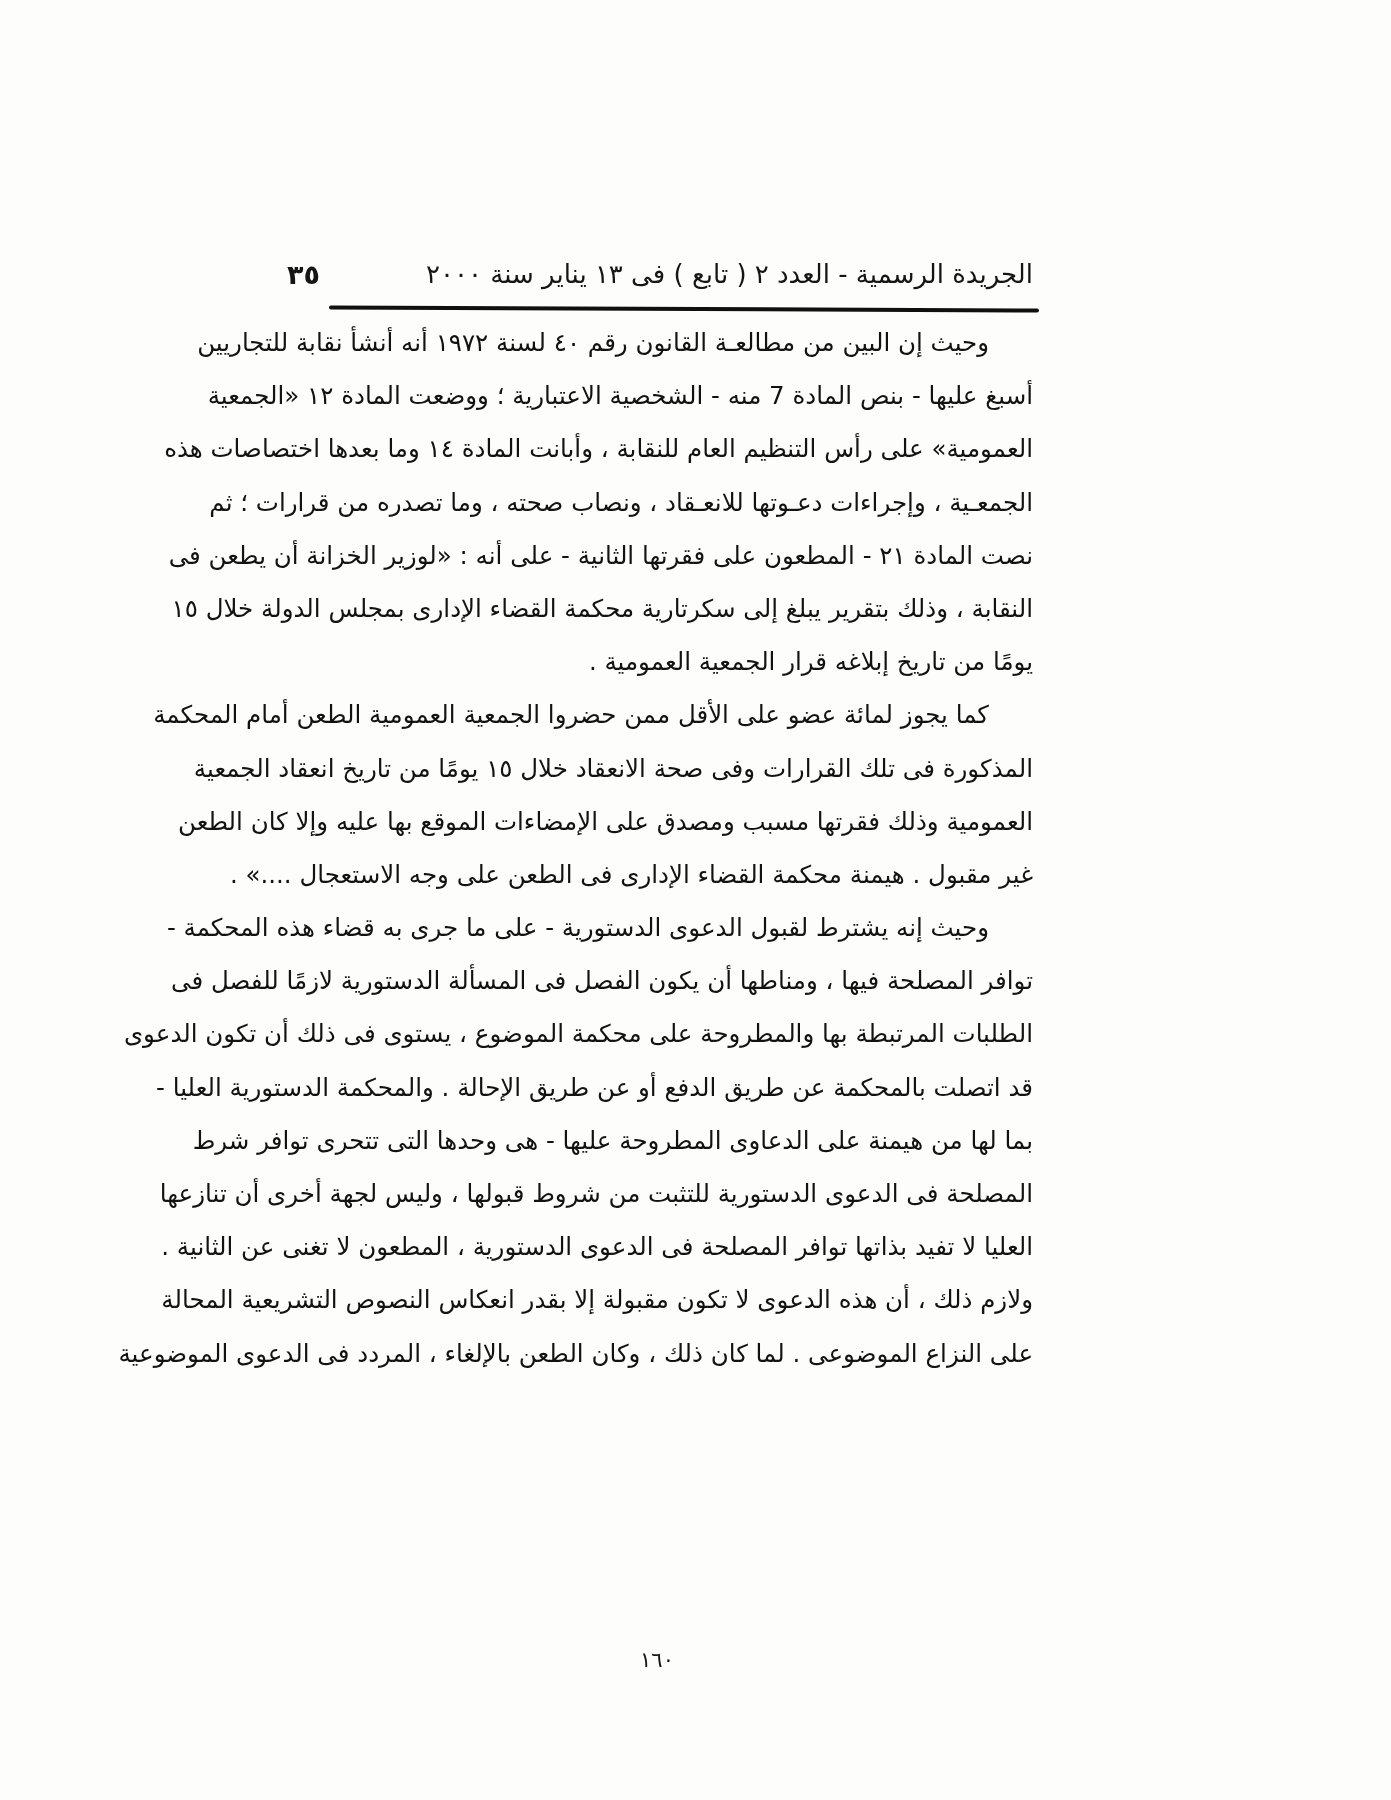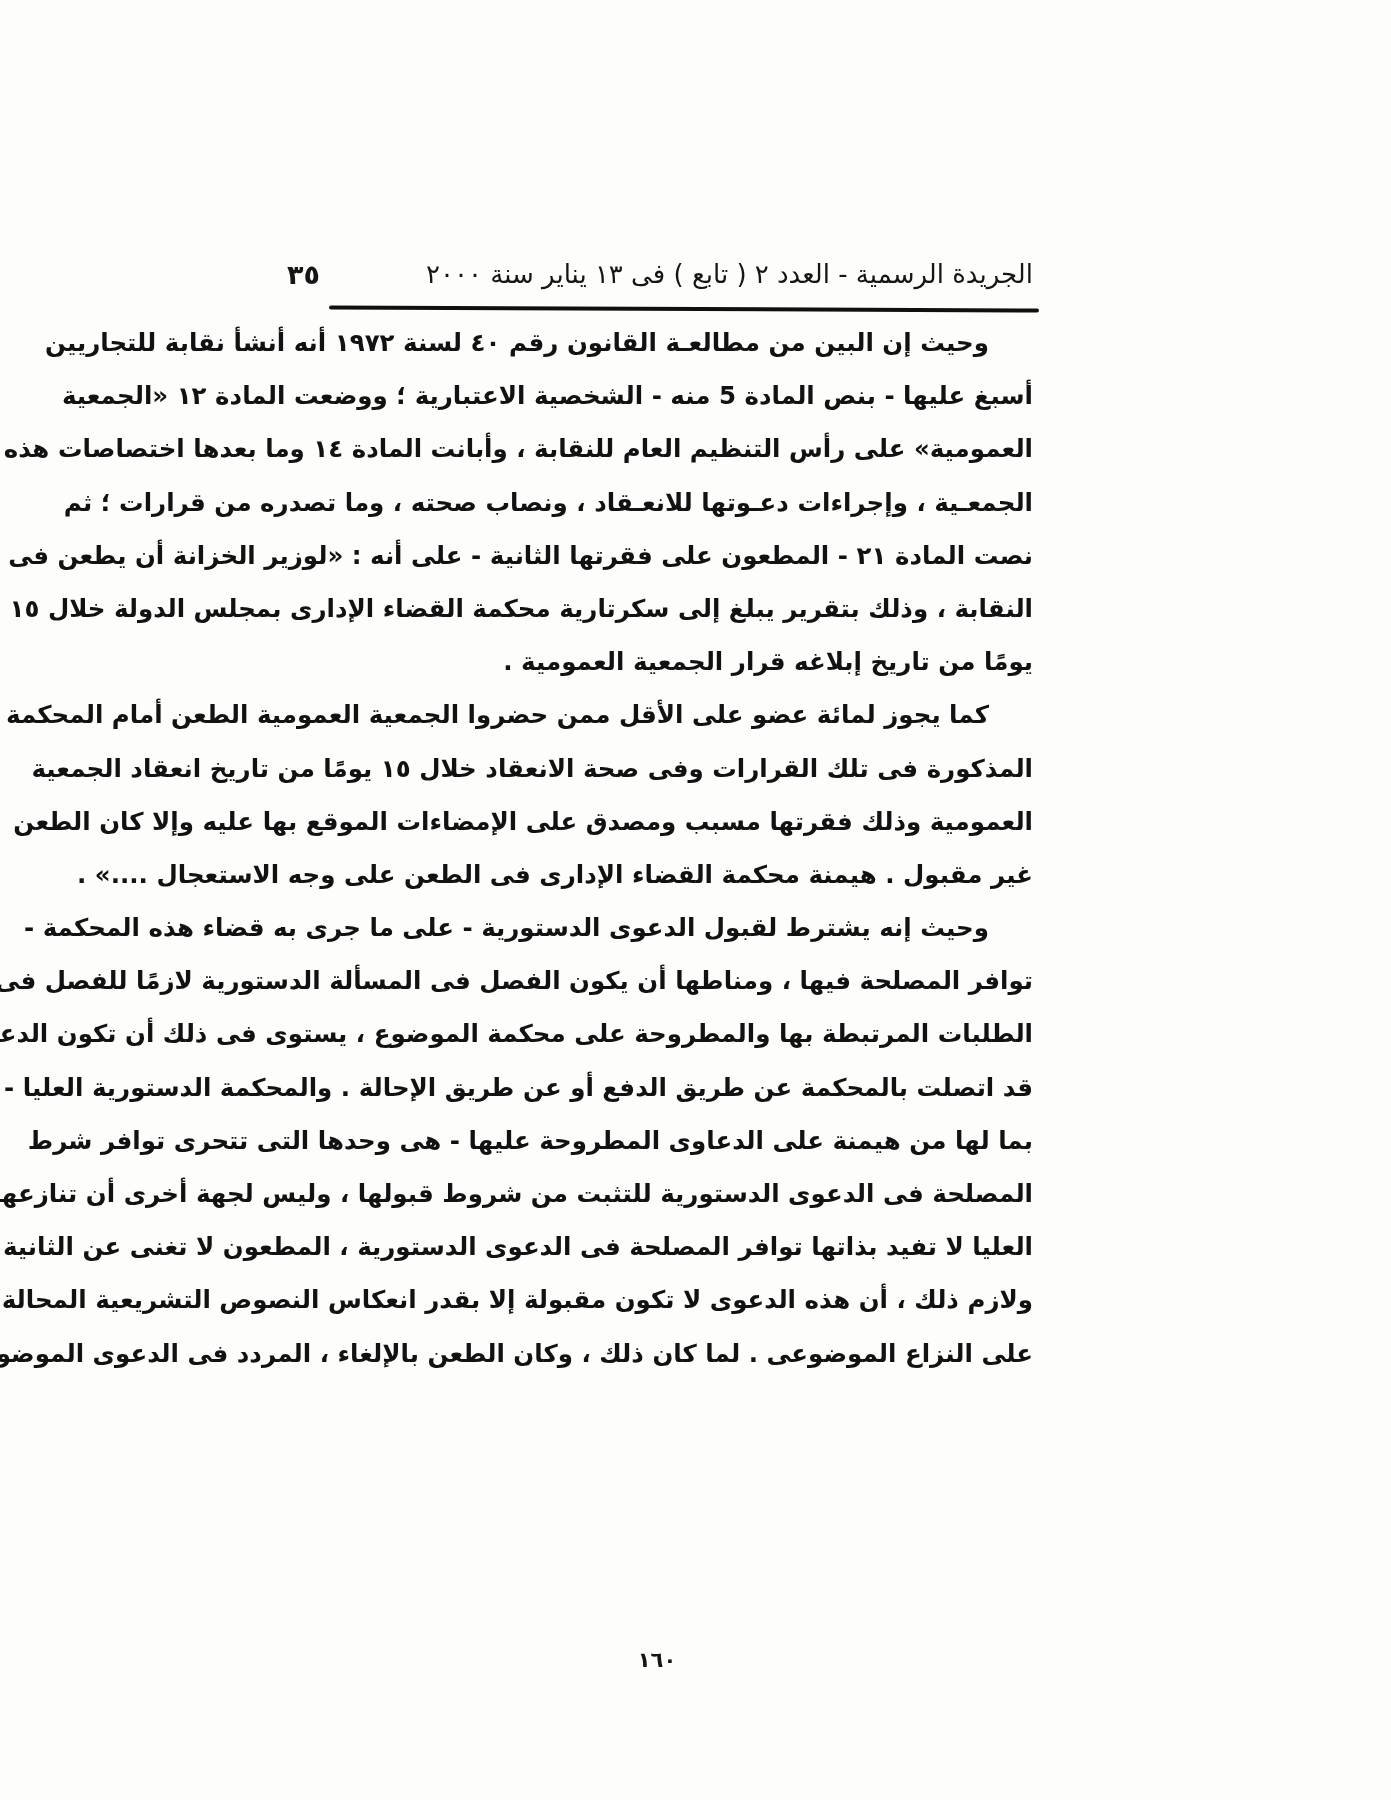--- a/index.html
+++ b/index.html
@@ -53,21 +53,21 @@
     transform: rotate(0.25deg);
     border-radius: 2px;
   }
   .body-text {
     position: absolute;
     top: 316px;
     right: 358px;
     width: 752px;
     direction: rtl;
     font-size: 24.5px;
-    font-weight: 700;
+    font-weight: 400;
     color: #121212;
   }
   .line {
     height: 53.2px;
     line-height: 53.2px;
     text-align: justify;
     text-align-last: justify;
     white-space: nowrap;
     overflow: visible;
     box-sizing: border-box;
@@ -78,41 +78,41 @@
   .line.last {
     text-align-last: right;
   }
   .footer-num {
     position: absolute;
     top: 1648px;
     right: 358px;
     width: 752px;
     text-align: center;
     font-size: 21px;
-    font-weight: 700;
+    font-weight: 400;
     letter-spacing: 4px;
   }
 </style>
 </head>
 <body>
 
 <div class="page">
 
   <div class="gz-header">
     <span class="title">الجريدة الرسمية - العدد ٢ ( تابع ) فى ١٣ يناير سنة ٢٠٠٠</span>
     <span class="pnum">٣٥</span>
   </div>
 
   <div class="header-rule"></div>
 
   <div class="body-text">
 
     <div>
       <div class="line indent">وحيث إن البين من مطالعـة القانون رقم ٤٠ لسنة ١٩٧٢ أنه أنشأ نقابة للتجاريين</div>
-      <div class="line">أسبغ عليها - بنص المادة 5 منه - الشخصية الاعتبارية ؛ ووضعت المادة ١٢ «الجمعية</div>
+      <div class="line">أسبغ عليها - بنص المادة 7 منه - الشخصية الاعتبارية ؛ ووضعت المادة ١٢ «الجمعية</div>
       <div class="line">العمومية» على رأس التنظيم العام للنقابة ، وأبانت المادة ١٤ وما بعدها اختصاصات هذه</div>
       <div class="line">الجمعـية ، وإجراءات دعـوتها للانعـقاد ، ونصاب صحته ، وما تصدره من قرارات ؛ ثم</div>
       <div class="line">نصت المادة ٢١ - المطعون على فقرتها الثانية - على أنه : «لوزير الخزانة أن يطعن فى</div>
       <div class="line">النقابة ، وذلك بتقرير يبلغ إلى سكرتارية محكمة القضاء الإدارى بمجلس الدولة خلال ١٥</div>
       <div class="line last">يومًا من تاريخ إبلاغه قرار الجمعية العمومية .</div>
     </div>
 
     <div>
       <div class="line indent">كما يجوز لمائة عضو على الأقل ممن حضروا الجمعية العمومية الطعن أمام المحكمة</div>
       <div class="line">المذكورة فى تلك القرارات وفى صحة الانعقاد خلال ١٥ يومًا من تاريخ انعقاد الجمعية</div>

